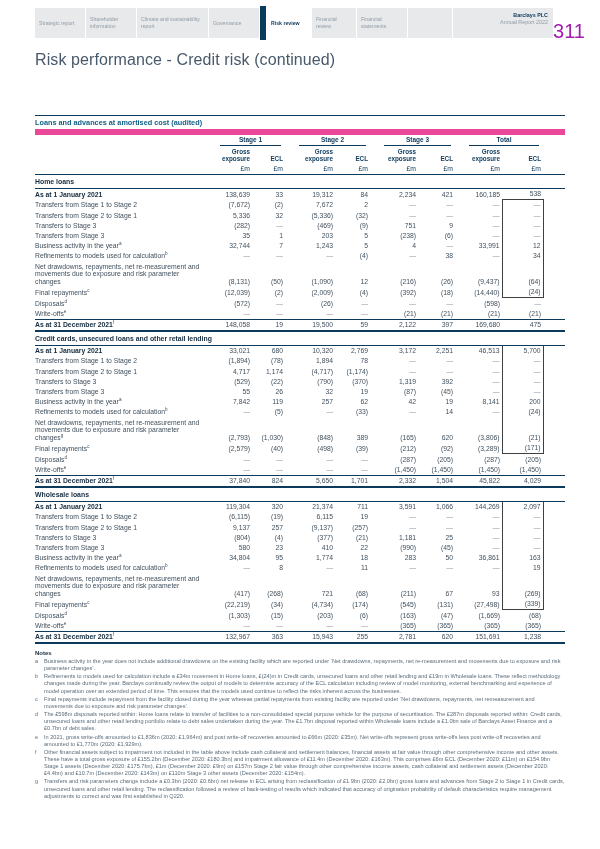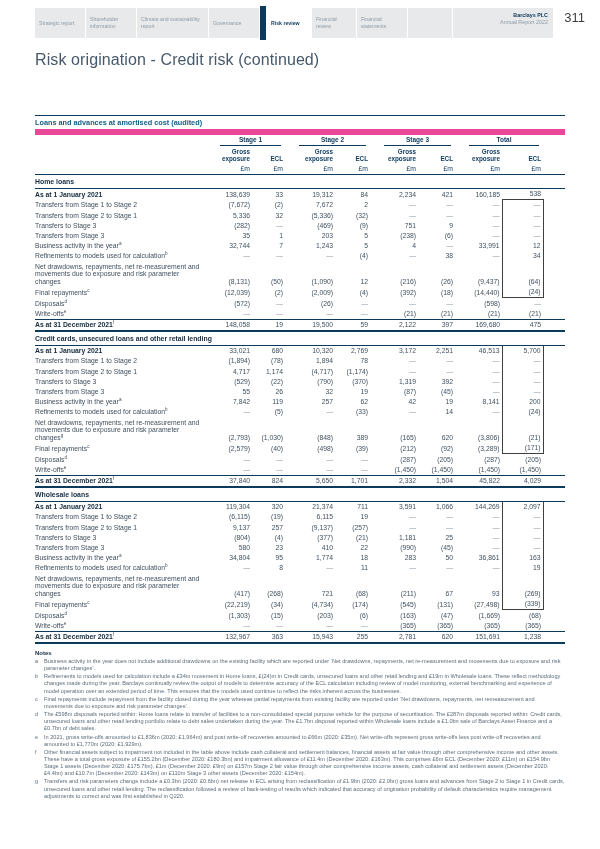--- a/index.html
+++ b/index.html
@@ -6,21 +6,21 @@
   .page{width:600px;height:849px;overflow:hidden;background:#fff;font-family:"Liberation Sans",sans-serif;box-sizing:border-box;padding:0 15px 0 35px;}
   
   .topbar{display:flex;margin-top:8px;height:30px;align-items:stretch;}
   .tab{background:#e8e9eb;color:#8f9ca7;font-size:5.2px;line-height:1.3;display:flex;align-items:center;box-sizing:border-box;padding:0 4px;margin-right:1px;}
   .tab.active{background:#ffffff;color:#0c3a5c;font-weight:bold;position:relative;margin-left:7px;}
   .tab.active::before{content:"";position:absolute;left:-7px;top:-2px;bottom:-2px;width:6px;background:#0c3a5c;}
   .filler{flex:1;background:#e8e9eb;margin-right:1px;}
   .brand{background:#e8e9eb;width:100px;box-sizing:border-box;padding:4px 5px 0 0;text-align:right;}
   .b1{font-size:5.4px;font-weight:bold;color:#0c3a5c;line-height:1.35;}
   .b2{font-size:5.4px;color:#8f9ca7;line-height:1.35;}
-  .pagenum{width:32px;text-align:right;font-size:13px;color:#404040;line-height:1;padding-top:3px;}
+  .pagenum{width:32px;text-align:right;font-size:20px;color:#a21caf;line-height:1;padding-top:3px;margin-top:10px;}
   
   .title{font-size:16px;font-weight:400;color:#47596a;margin:13px 0 0 0;letter-spacing:0.1px;}
   
   .table-title{margin-top:46px;width:530px;box-sizing:border-box;border-top:1px solid #0c3a5c;border-bottom:6px solid #ec4899;color:#126087;font-weight:bold;font-size:7.3px;padding:2px 0;}
   table.fin-table{border-collapse:collapse;table-layout:fixed;width:530px;font-size:6.8px;color:#41505e;}
   table.fin-table td{padding:1.2px 2px 1.2px 0;vertical-align:bottom;line-height:1.15;overflow:hidden;}
   td.num{text-align:right;}
   .grp-line{margin:0 2px 0 14px;border-bottom:1px solid #0c3a5c;text-align:center;padding-bottom:1px;font-weight:bold;color:#0c3a5c;font-size:6.5px;}
   td.subh{font-weight:bold;color:#0c3a5c;font-size:6.3px;white-space:pre-line;line-height:1.12;padding-top:2px;}
   tr.unit-row td{border-bottom:1px solid #0c3a5c;color:#0c3a5c;}
@@ -71,21 +71,21 @@
         </div>
       </div>
     <div class="filler"></div>
     <div class="brand">
       <div class="b1">Barclays PLC</div>
       <div class="b2">Annual Report 2022</div>
     </div>
     <div class="pagenum">311</div>
   </div>
 
-  <h1 class="title">Risk origination - Credit risk (continued)</h1>
+  <h1 class="title">Risk performance - Credit risk (continued)</h1>
 
   <div class="table-title">Loans and advances at amortised cost (audited)</div>
   <table class="fin-table" id="fin-table">
       <colgroup>
         <col style="width: 171px;">
         <col style="width: 46px;">
         <col style="width: 33px;">
         <col style="width: 50px;">
         <col style="width: 35px;">
         <col style="width: 48px;">

